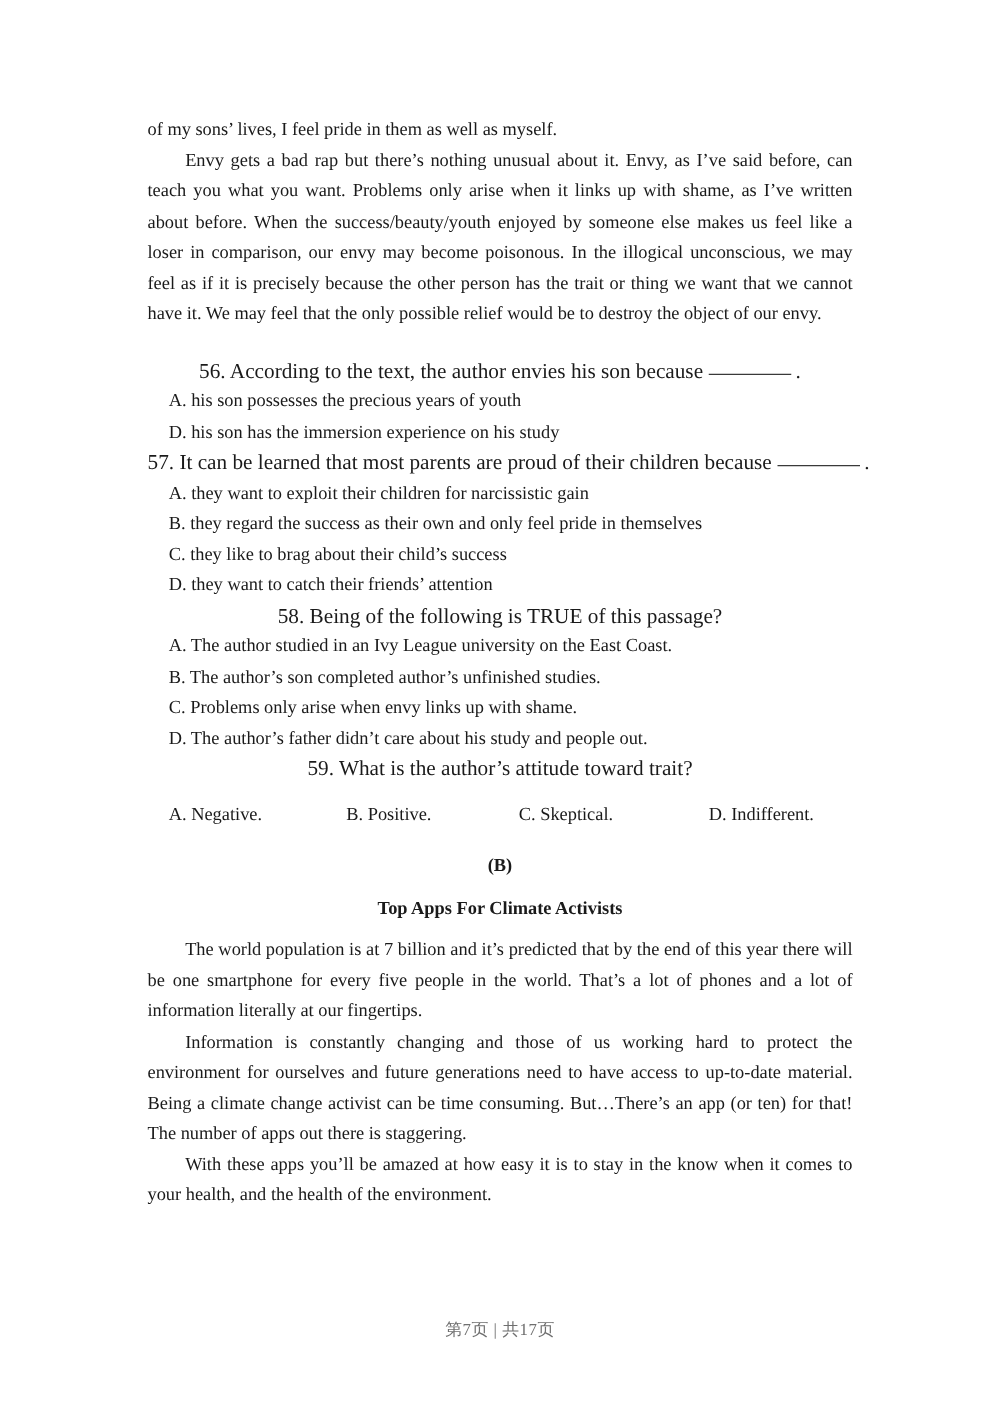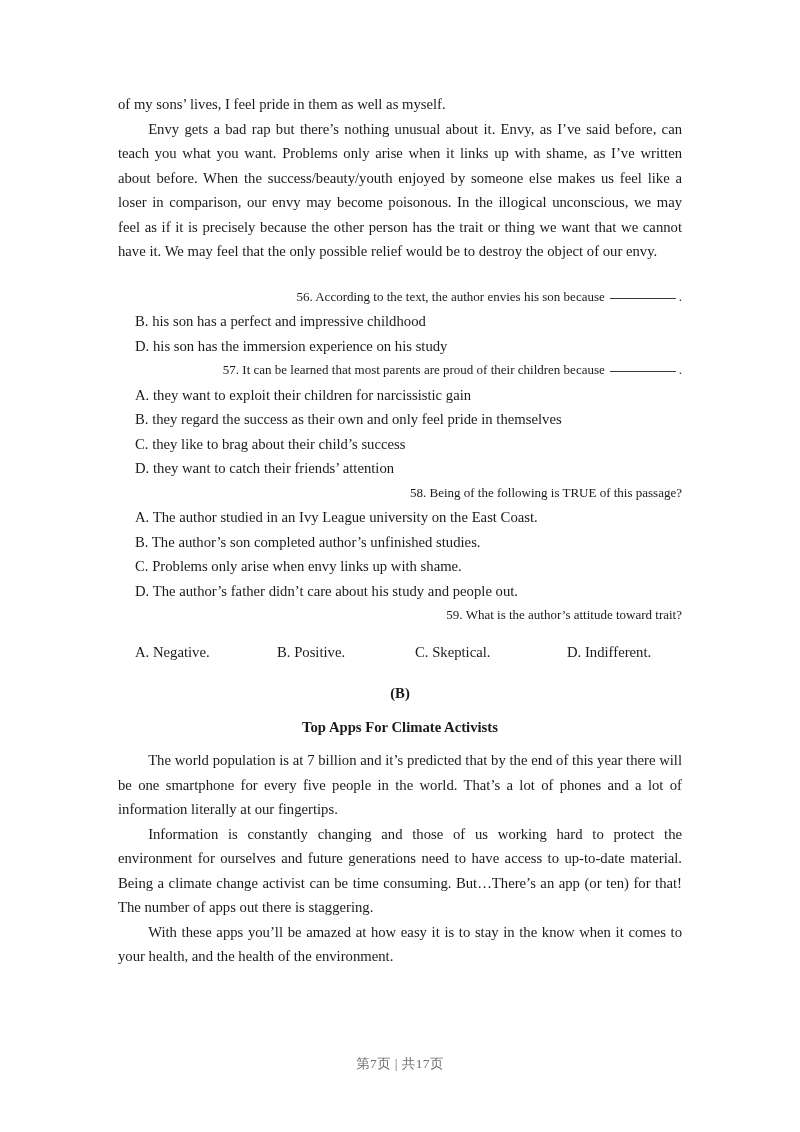--- a/index.html
+++ b/index.html
@@ -33,24 +33,24 @@
     text-indent: 2.05em;
   }
   .para-block {
     margin: 0;
   }
   .spacer-sm { height: 9px; }
   .spacer-md { height: 21px; }
   .spacer-lg { height: 29px; }
 
   .q-line {
-    font-size: 13px;
+    font-size: 17px;
     line-height: 24.5px;
     margin: 0;
-    text-align: right;
+    text-align: center;
     white-space: nowrap;
   }
   .opt-line {
     font-size: 14.7px;
     line-height: 24.5px;
     margin: 0;
     padding-left: 17px;
     text-align: left;
     white-space: nowrap;
   }
@@ -106,21 +106,21 @@
 
   <p class="body-text para-block">of my sons’ lives, I feel pride in them as well as myself.</p>
 
   <p class="body-text indent para-block">Envy gets a bad rap but there’s nothing unusual about it. Envy, as I’ve said before, can teach you what you want. Problems only arise when it links up with shame, as I’ve written about before. When the success/beauty/youth enjoyed by someone else makes us feel like a loser in comparison, our envy may become poisonous. In the illogical unconscious, we may feel as if it is precisely because the other person has the trait or thing we want that we cannot have it. We may feel that the only possible relief would be to destroy the object of our envy.</p>
 
   <div class="spacer-md"></div>
 
   <div>
     <p class="q-line"><span>56.</span>
       <span>According to the text, the author envies his son because</span><span class="blank"></span><span>.</span></p>
-    <p class="opt-line">B. his son has a perfect and impressive childhood</p>
+    <p class="opt-line">A. his son possesses the precious years of youth</p>
     <p class="opt-line">D. his son has the immersion experience on his study</p>
   </div>
 
   <div>
     <p class="q-line"><span>57.</span>
       <span>It can be learned that most parents are proud of their children because</span><span class="blank"></span><span>.</span></p>
     <p class="opt-line">A. they want to exploit their children for narcissistic gain</p>
     <p class="opt-line">B. they regard the success as their own and only feel pride in themselves</p>
     <p class="opt-line">C. they like to brag about their child’s success</p>
     <p class="opt-line">D. they want to catch their friends’ attention</p>

